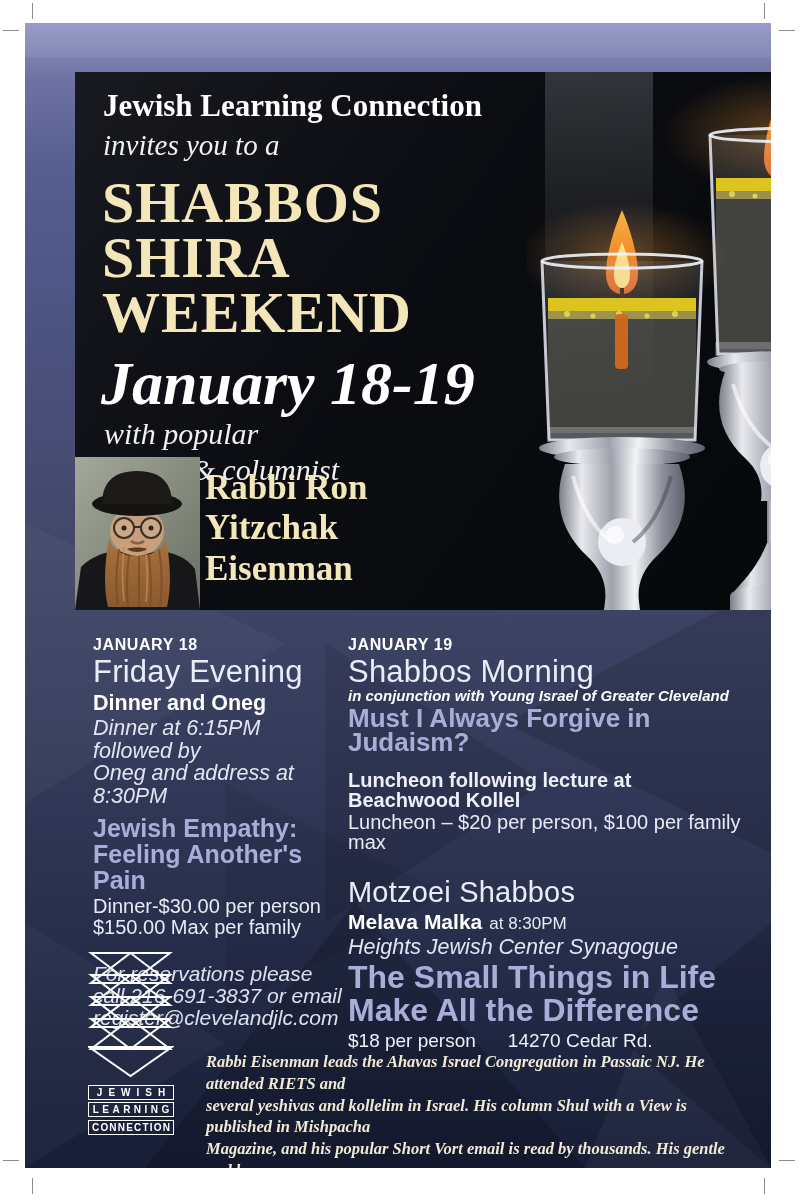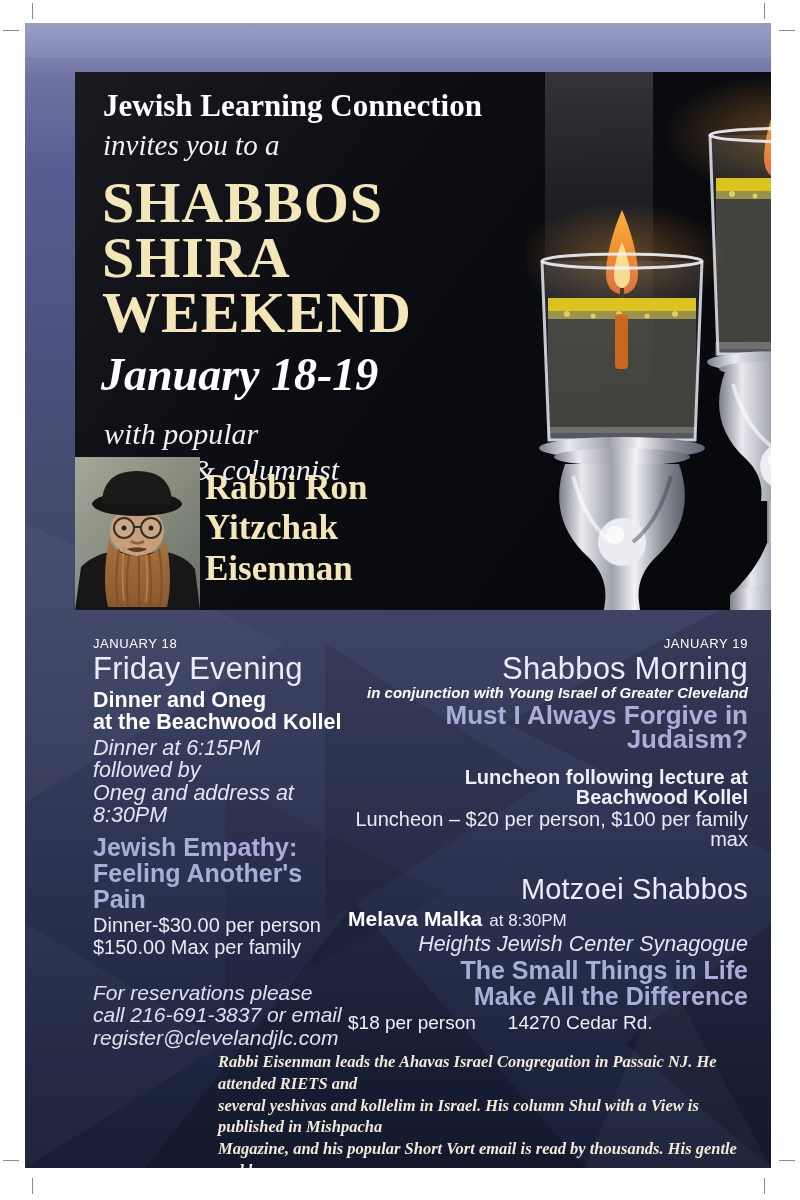--- a/index.html
+++ b/index.html
@@ -19,60 +19,60 @@
   
   .hero{
     position:absolute;left:50px;top:49px;width:784px;height:538px;z-index:1;overflow:hidden;
     background:linear-gradient(125deg,#191a20 0%,#0c0d12 38%,#060709 100%);
   }
   .hero .serif{font-family:"Liberation Serif","DejaVu Serif",serif;}
   .hero-org{position:absolute;left:28px;top:16px;font-size:31px;font-weight:700;color:#ffffff;}
   .hero-invite{position:absolute;left:28px;top:57px;font-size:29px;font-style:italic;color:#f0f1f5;}
   .hero-title{position:absolute;left:27px;top:103px;font-size:58px;font-weight:700;
     color:#f3e6b8;line-height:0.95;letter-spacing:1px;}
-  .hero-dates{position:absolute;left:26px;top:276px;font-size:46px;font-weight:700;
+  .hero-dates{position:absolute;left:26px;top:276px;font-size:62px;font-weight:700;
     font-style:italic;color:#ffffff;}
   .hero-sub{position:absolute;left:29px;top:344px;font-size:30px;font-style:italic;
     color:#f0f1f5;line-height:1.2;}
   .rabbi-photo{position:absolute;left:0;top:385px;width:125px;height:153px;}
   .rabbi-name{position:absolute;left:130px;top:396px;font-size:35px;font-weight:700;
     color:#f3e6b8;line-height:1.15;}
   .candles{position:absolute;right:0;top:0;}
   
   .col{position:absolute;z-index:1;color:#ffffff;}
   .col1{left:68px;top:613px;width:252px;}
-  .col2{left:323px;top:613px;width:400px;text-align:right;}
-  .date-label{font-size:13px;font-weight:400;letter-spacing:.6px;color:#ffffff;margin-bottom:2px;}
+  .col2{left:323px;top:613px;width:400px;}
+  .date-label{font-size:16px;font-weight:700;letter-spacing:.6px;color:#ffffff;margin-bottom:2px;}
   .h-light{font-size:31px;font-weight:400;color:#eaedf8;letter-spacing:.2px;line-height:1.0;}
   .b21{font-size:21.5px;font-weight:700;line-height:1.04;}
   .i21{font-size:21.5px;font-style:italic;color:#e2e5f2;line-height:1.05;}
   .lav{color:#a9aed9;}
   .topic1{font-size:25px;font-weight:700;line-height:1.04;margin-top:7px;}
   .p20{font-size:20px;color:#e8eaf4;line-height:1.08;}
   .resv{margin-top:24px;font-size:21px;font-style:italic;color:#dde1ef;line-height:1.06;}
   .conj{font-size:15px;font-weight:700;font-style:italic;line-height:1.0;margin:1px 0 3px 0;}
   .i20{font-size:20.5px;font-style:italic;color:#e2e5f2;line-height:1.05;}
   .topic2{font-size:26px;font-weight:700;line-height:0.92;margin-top:4px;}
   .b20{font-size:20px;font-weight:700;line-height:1.0;margin-top:15px;color:#eef0f8;}
   .r20{font-size:20px;line-height:1.0;margin-top:2px;color:#e8eaf4;}
   .sect{margin-top:22px;}
   .inline-row{display:flex;align-items:baseline;}
   .t19{font-size:19px;color:#eef0f8;}
   .b21m{font-size:21px;font-weight:700;}
   .t17{font-size:17px;color:#e8eaf4;}
-  .topic3{font-size:25px;font-weight:700;line-height:1.02;margin-top:3px;}
+  .topic3{font-size:32px;font-weight:700;line-height:1.02;margin-top:3px;}
   
   .logo{position:absolute;left:63px;top:929px;width:86px;z-index:1;}
   .logo-word{border:1.5px solid #ffffff;color:#ffffff;font-size:10px;font-weight:700;
     height:13px;line-height:13px;text-align:center;margin-top:2.5px;}
   .ls6{letter-spacing:6px;text-indent:6px;}
   .ls35{letter-spacing:3.5px;text-indent:3.5px;}
   .ls15{letter-spacing:1.2px;text-indent:1.2px;}
   
-  .bio{position:absolute;left:193px;top:1028px;width:540px;z-index:1;
+  .bio{position:absolute;left:181px;top:1028px;width:540px;z-index:1;
     font-family:"Liberation Serif","DejaVu Serif",serif;font-weight:700;font-style:italic;
     font-size:16.5px;color:#f0ead6;line-height:21.8px;}
 </style>
 </head>
 <body>
 
 <div class="crop" style="left:32px;top:3px;width:1px;height:16px;"></div>
 <div class="crop" style="left:3px;top:30px;width:16px;height:1px;"></div>
 <div class="crop" style="left:764px;top:3px;width:1px;height:16px;"></div>
 <div class="crop" style="left:779px;top:30px;width:16px;height:1px;"></div>
@@ -228,21 +228,20 @@
       <div>Yitzchak</div>
       <div>Eisenman</div>
     </div>
   </div>
 
   <div class="col col1">
     <div class="date-label">JANUARY 18</div>
     <div class="h-light">Friday Evening</div>
     <div style="margin-top:5px;">
       <div class="b21">Dinner and Oneg</div>
-      <div class="b21">at the Beachwood Kollel</div>
     </div>
     <div style="margin-top:3px;">
       <div class="i21">Dinner at 6:15PM followed by</div>
       <div class="i21">Oneg and address at 8:30PM</div>
     </div>
     <div class="topic1 lav">
       <div>Jewish Empathy:</div>
       <div>Feeling Another's Pain</div>
     </div>
     <div style="margin-top:3px;">
@@ -276,20 +275,38 @@
         <div>The Small Things in Life</div>
         <div>Make All the Difference</div>
       </div>
       <div class="inline-row" style="margin-top:3px;">
         <span class="t19">$18 per person</span>
         <span class="t19" style="margin-left:32px;">14270 Cedar Rd.</span>
       </div>
     </div>
   </div>
 
+  <div class="logo">
+    <svg width="86" height="126" viewBox="0 0 86 126">
+      <g stroke="#ffffff" stroke-width="2" fill="none">
+        <path d="M3,1 L82,1 L42.5,31 Z"></path>
+        <path d="M3,23 L82,23 L42.5,53 Z"></path>
+        <path d="M3,45 L82,45 L42.5,75 Z"></path>
+        <path d="M3,67 L82,67 L42.5,97 Z"></path>
+        <path d="M42.5,1 L82,31 L3,31 Z"></path>
+        <path d="M42.5,23 L82,53 L3,53 Z"></path>
+        <path d="M42.5,45 L82,75 L3,75 Z"></path>
+        <path d="M42.5,67 L82,97 L3,97 Z"></path>
+        <path d="M1,95 L84,95 L42.5,124 Z"></path>
+      </g>
+    </svg>
+    <div class="logo-word ls6">JEWISH</div>
+    <div class="logo-word ls35">LEARNING</div>
+    <div class="logo-word ls15">CONNECTION</div>
+  </div>
 
   <div class="bio">
     <div>Rabbi Eisenman leads the Ahavas Israel Congregation in Passaic NJ. He attended RIETS and</div>
     <div>several yeshivas and kollelim in Israel. His column Shul with a View is published in Mishpacha</div>
     <div>Magazine, and his popular Short Vort email is read by thousands. His gentle and humorous,</div>
 
   </div>
 
 </div>
 

